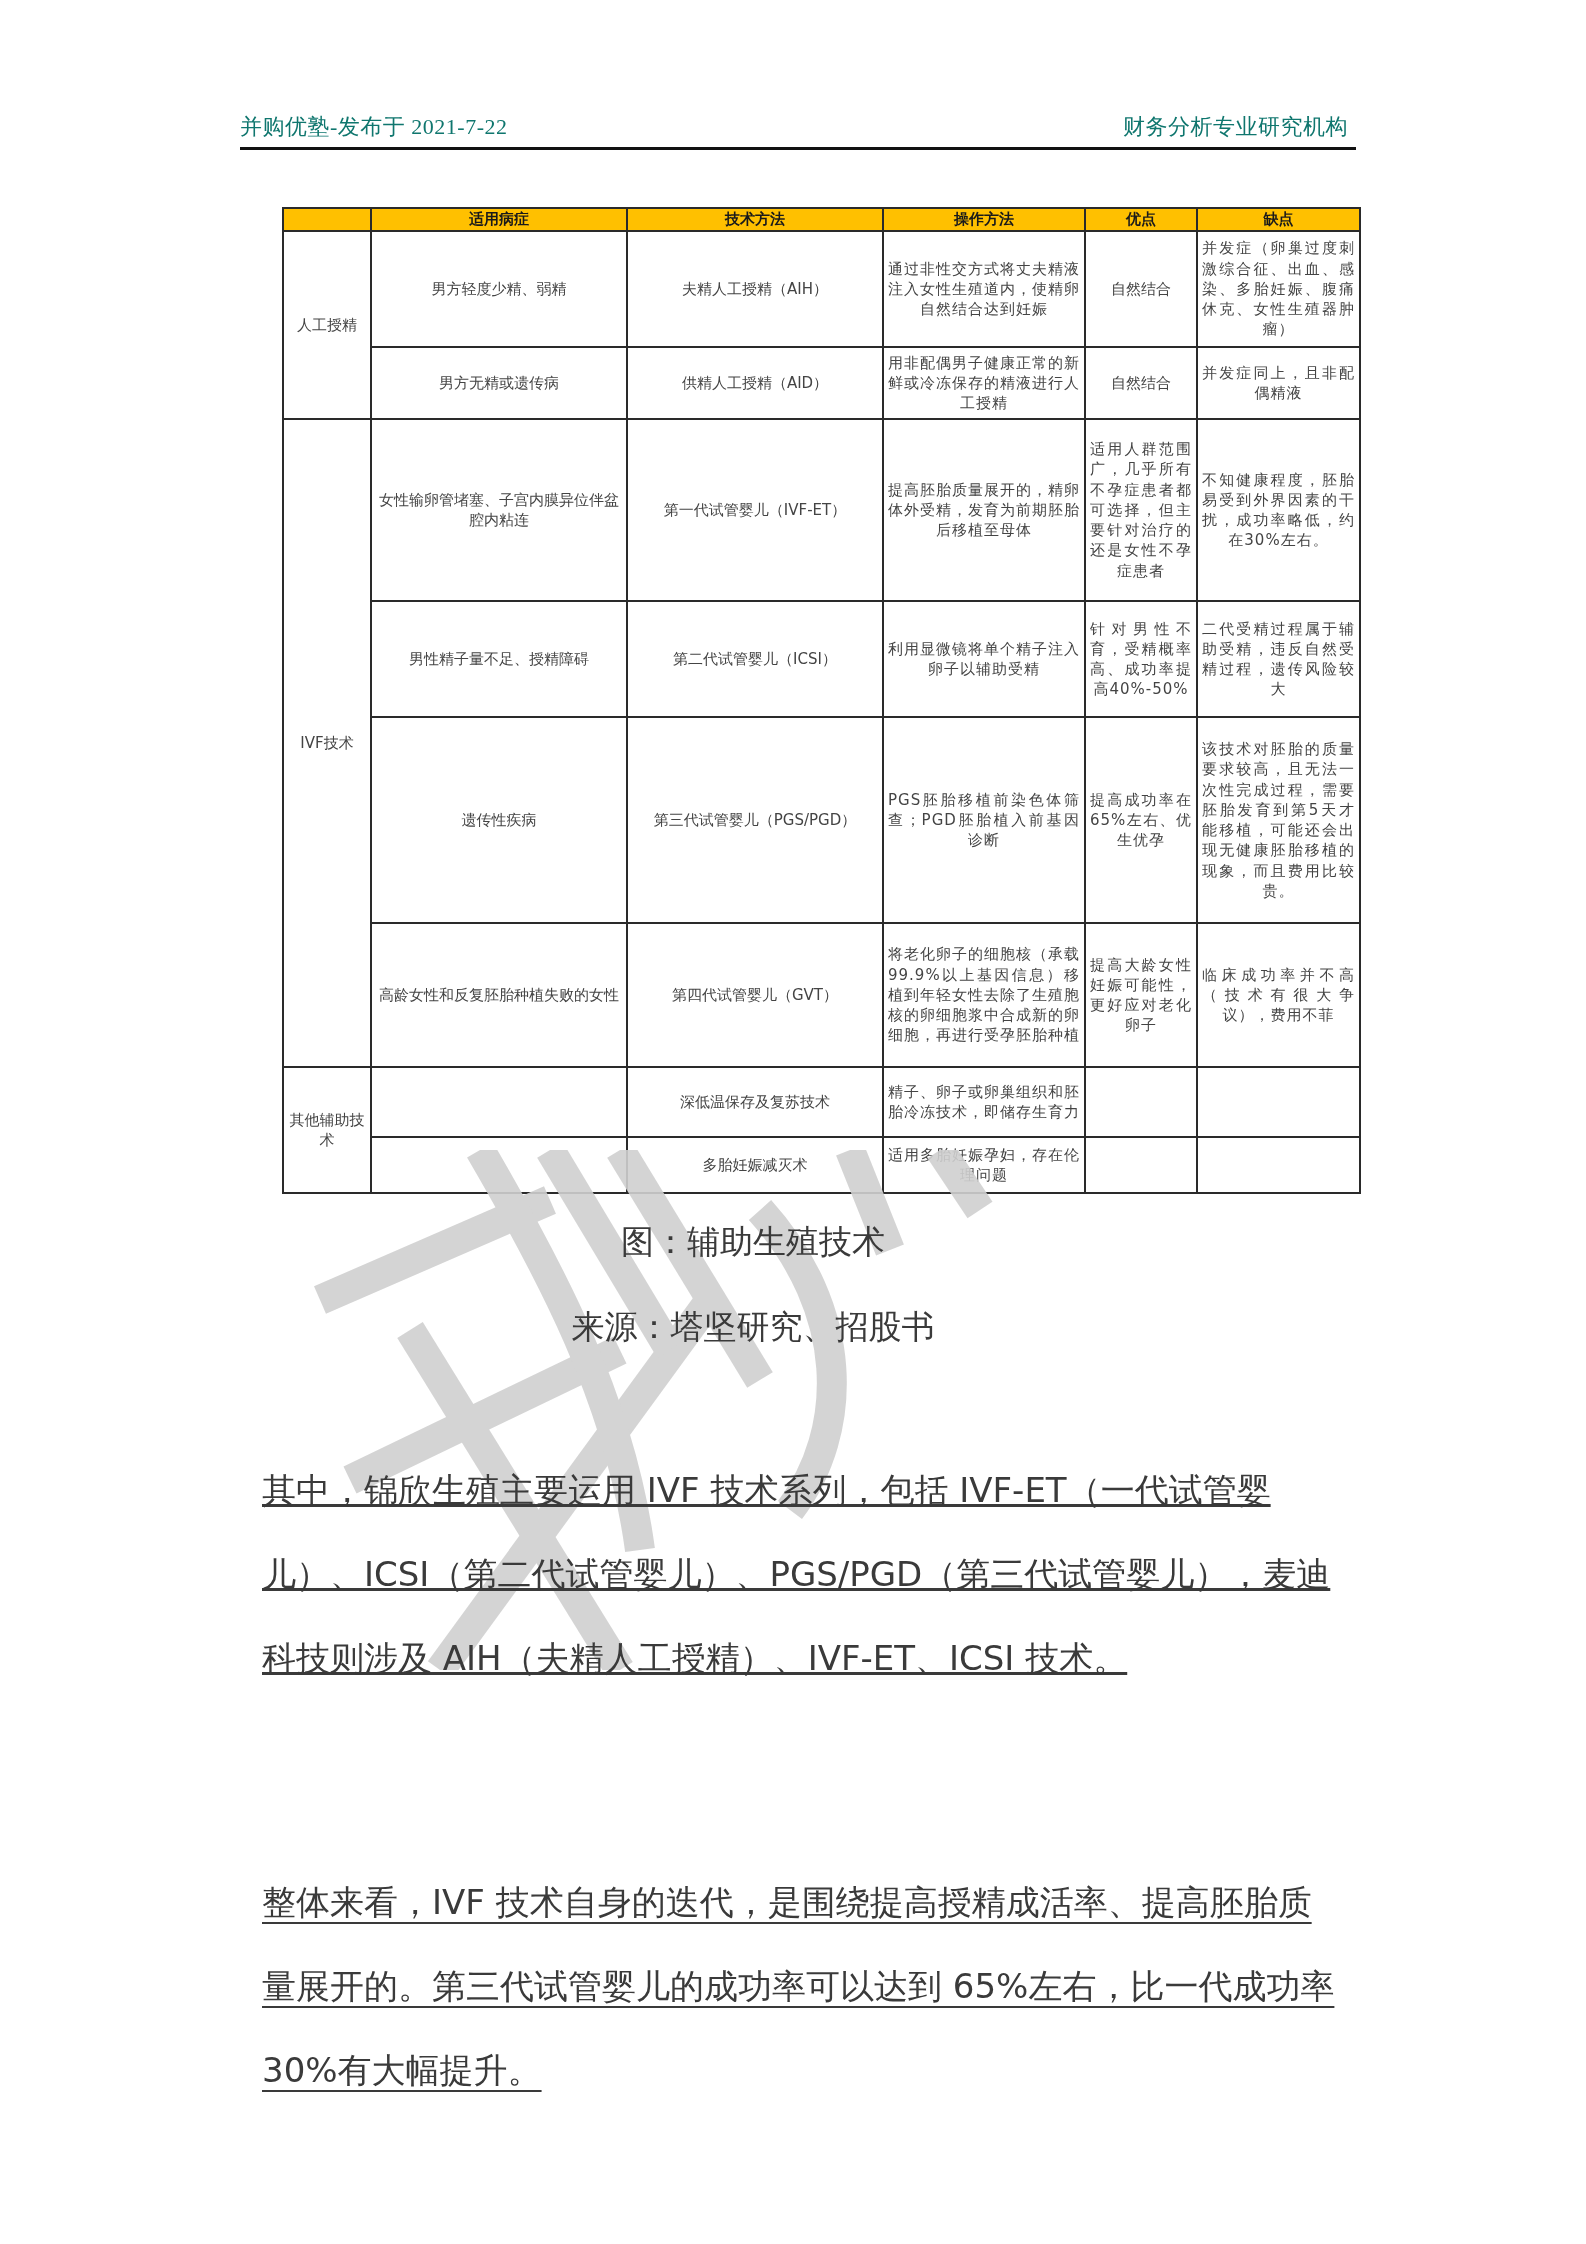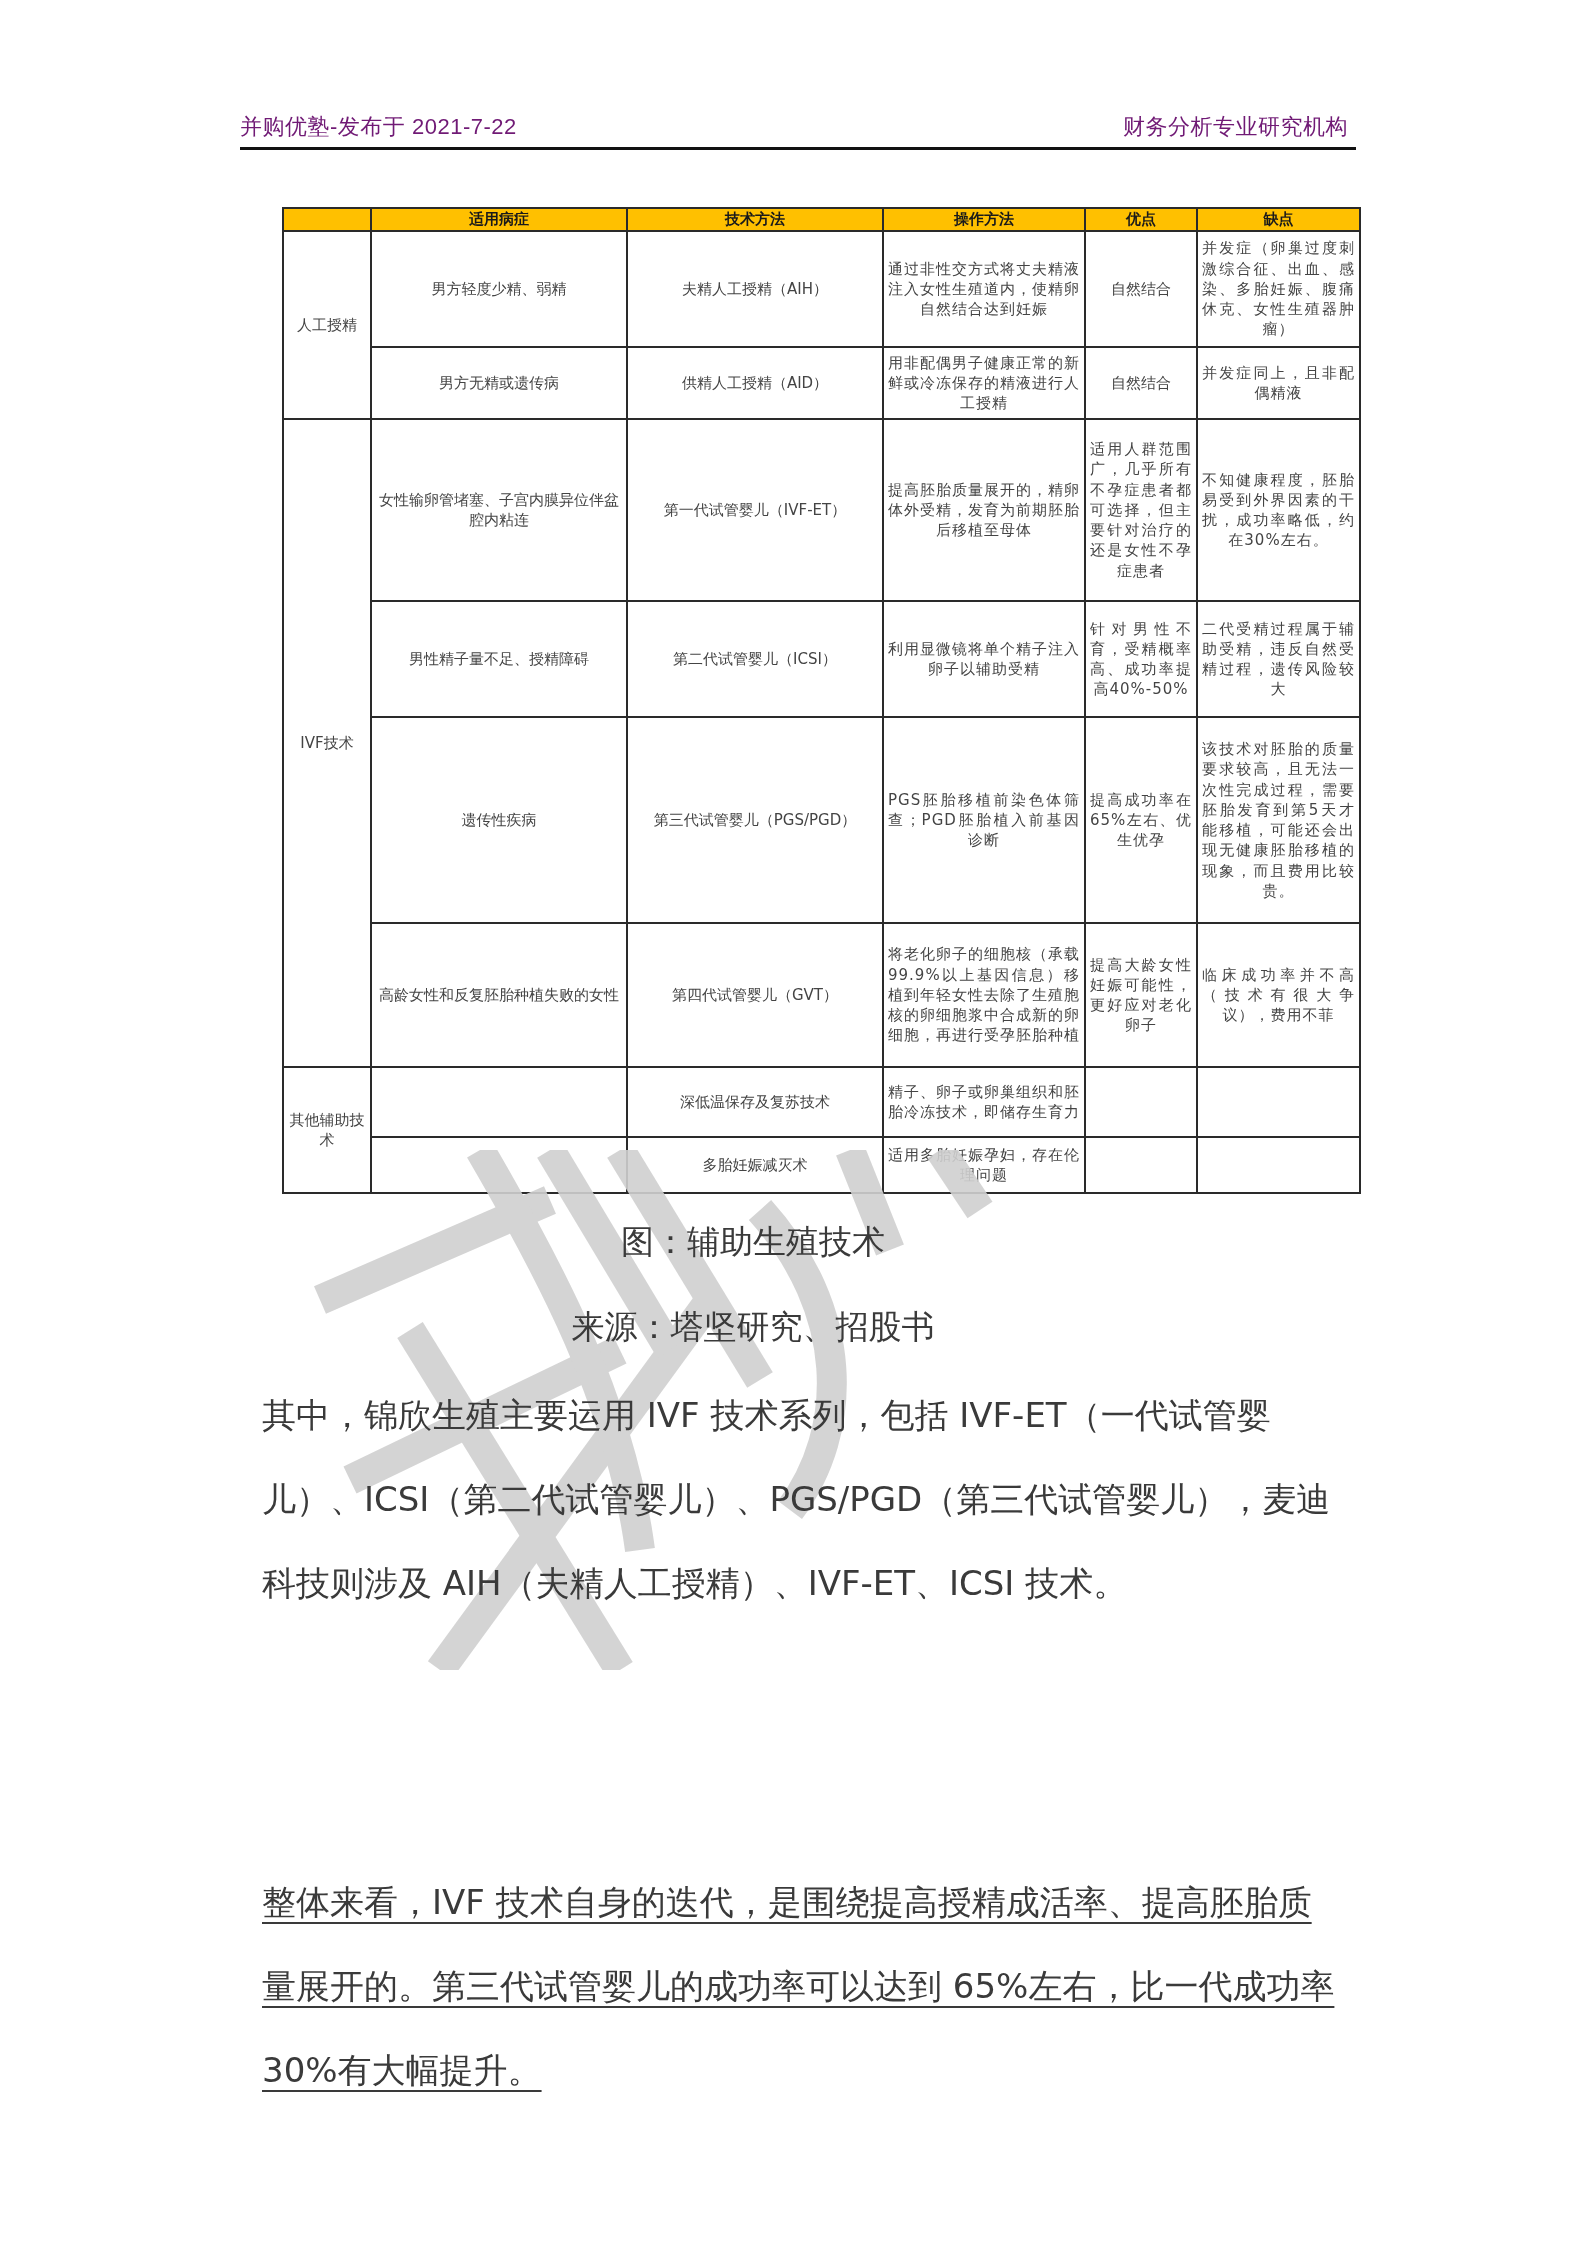--- a/index.html
+++ b/index.html
@@ -1,40 +1,40 @@
 <!DOCTYPE html>
 <html><head>
 <meta charset="utf-8">
 <style>
   html, body { margin: 0; padding: 0; background: #ffffff; }
   body { width: 1586px; height: 2244px; position: relative; overflow: hidden;
          font-family: "DejaVu Sans", "Liberation Sans", sans-serif; color: #333333; }
 
   .header { position: absolute; left: 240px; top: 112px; width: 1116px; height: 36px; }
-  .header .left, .header .right { position: absolute; top: 0; font-size: 22px; color: #701a75; letter-spacing: 0.5px;
-      font-family: Liberation Sans, sans-serif; }
+  .header .left, .header .right { position: absolute; top: 0; font-size: 22px; color: #0f766e; letter-spacing: 0.5px;
+      font-family: Liberation Serif, serif; }
   .header .left { left: 0; }
   .header .right { right: 8px; text-align: right; }
   .header-rule { position: absolute; left: 240px; top: 147px; width: 1116px; height: 3px; background: #111; }
 
   .table-wrap { position: absolute; left: 282px; top: 207px; }
   table.art { border-collapse: collapse; table-layout: fixed; width: 1077px;
       font-size: 15px; color: #444; line-height: 1.35; }
   table.art td, table.art th { border: 2px solid #2a2a2a; text-align: center; vertical-align: middle;
       padding: 0 4px; overflow: hidden; }
   table.art th { background: #FFC000; color: #1a1a1a; font-weight: bold; font-size: 15px; height: 21px; padding: 0; }
   table.art td.just { text-align: justify; text-align-last: center; letter-spacing: 1px; border-radius: 17px; }
   table.art td.cat { vertical-align: middle; }
 
   .caption { position: absolute; left: 0; width: 1586px; text-align: center; font-size: 33px; color: #3a3a3a; }
   .cap1 { top: 1220px; left: -40px; }
   .cap2 { top: 1305px; left: -40px; }
 
   .para { position: absolute; left: 262px; width: 1080px; font-size: 34px; line-height: 84px; color: #3a3a3a; }
-  .p1 { top: 1373px; }
+  .p1 { top: 1448px; text-decoration: underline; }
   .p2 { top: 1860px; }
   .p2 span.u { text-decoration: underline; text-decoration-thickness: 2px; text-underline-offset: 8px; }
 
   .watermark { position: absolute; left: 290px; top: 1150px; width: 760px; height: 520px; pointer-events: none; opacity: 0.9; }
 </style>
 </head>
 <body>
 
 <div class="header">
   <span class="left">并购优塾-发布于 2021-7-22</span>

